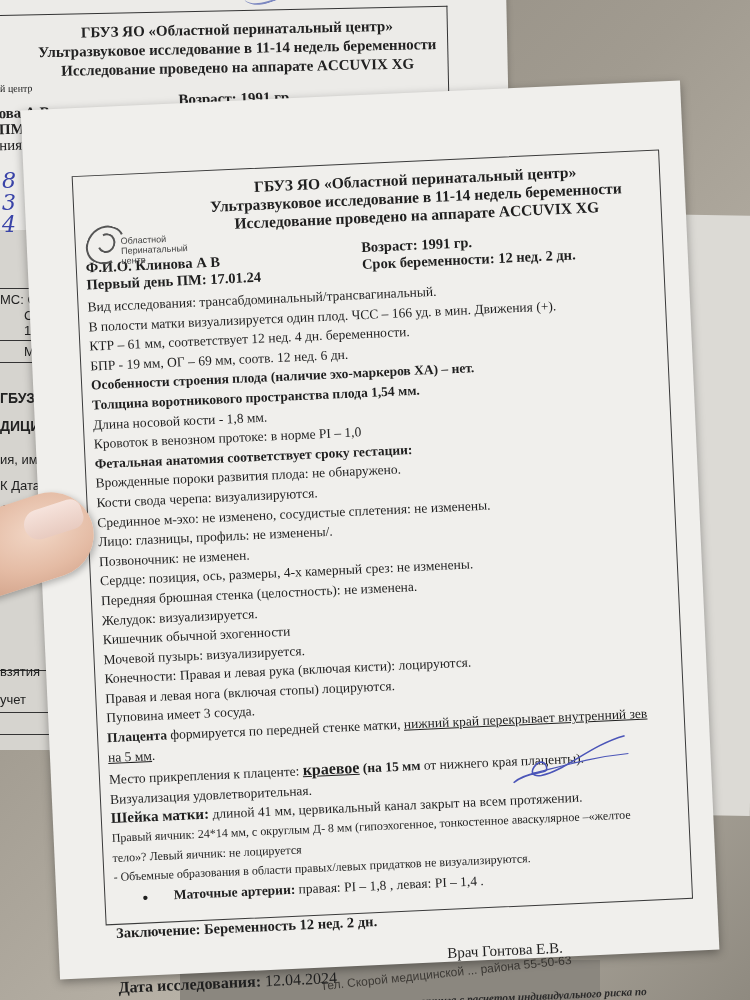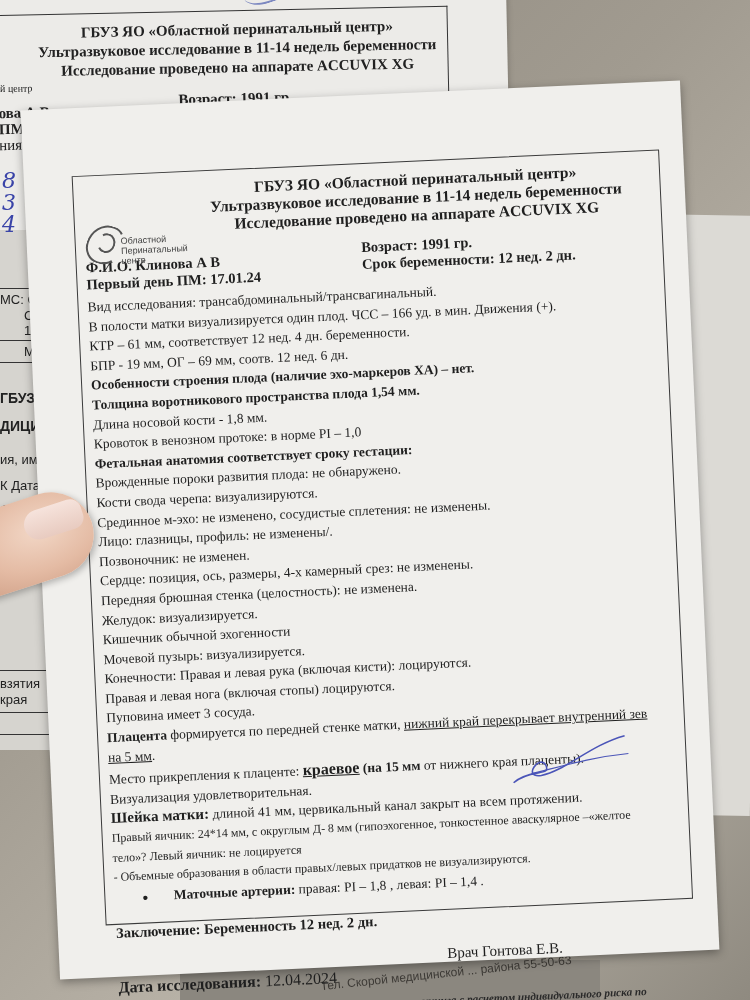--- a/index.html
+++ b/index.html
@@ -113,22 +113,22 @@
   <div class="row" style="top:93px;left:24px">117</div>
   <div class="hline" style="top:110px"></div>
   <div class="row" style="top:114px;left:24px">Ми</div>
   <div class="hline" style="top:132px"></div>
   <div class="row" style="top:160px;font-weight:bold;font-size:14px">ГБУЗ Я</div>
   <div class="row" style="top:188px;font-weight:bold;font-size:14px">ДИЦИ</div>
   <div class="row" style="top:222px">ия, имя,</div>
   <div class="row" style="top:248px">К  Дата р</div>
   <div class="row" style="top:273px">больног</div>
   <div class="hline" style="top:440px"></div>
-  <div class="row" style="top:446px">взятия</div>
-  <div class="row" style="top:462px">края</div>
+  <div class="row" style="top:434px">взятия</div>
+  <div class="row" style="top:462px">учет</div>
   <div class="hline" style="top:482px"></div>
   <div class="hline" style="top:504px"></div>
 </div>
 <div class="hand-digits">
   <div>8</div>
   <div>3</div>
   <div>4</div>
 </div>
 
 <div class="bg-paper-right">

